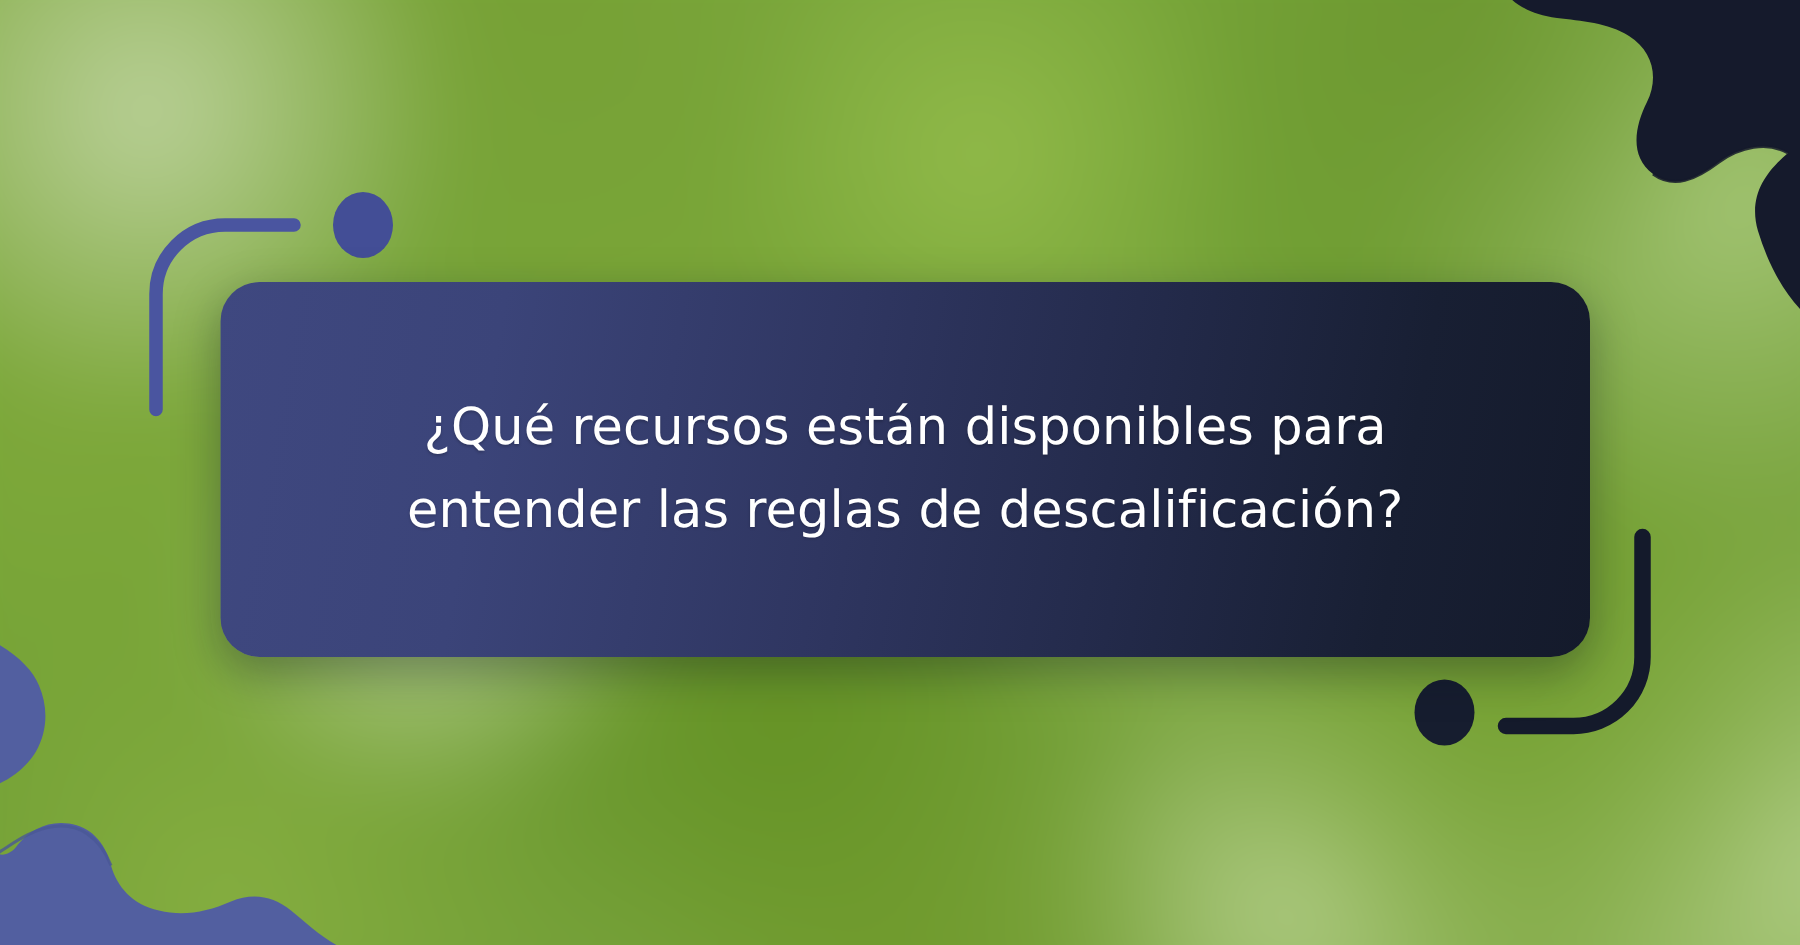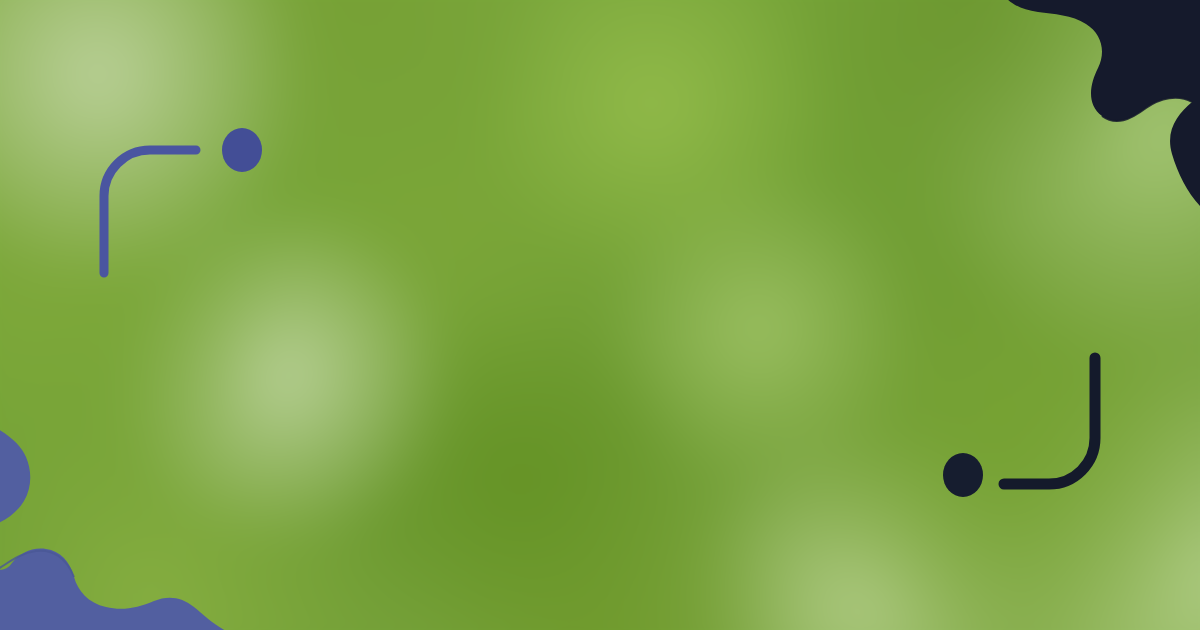--- a/index.html
+++ b/index.html
@@ -146,14 +146,17 @@
     </svg>
   </div>
 
   <div class="deco deco-br">
     <svg width="180" height="160" viewBox="0 0 180 160" aria-hidden="true">
       <path d="M157,6 L157,86 A46,46 0 0 1 111,132 L66,132" fill="none" stroke="#141a2b" stroke-width="11" stroke-linecap="round"></path>
       <ellipse cx="25" cy="123" rx="20" ry="22" fill="#161d2f"></ellipse>
     </svg>
   </div>
 
+  <div class="card">
+    <h1 class="card-title">¿Qué recursos están disponibles para entender las reglas de descalificación?</h1>
+  </div>
 
 </div>
 
 </body></html>

